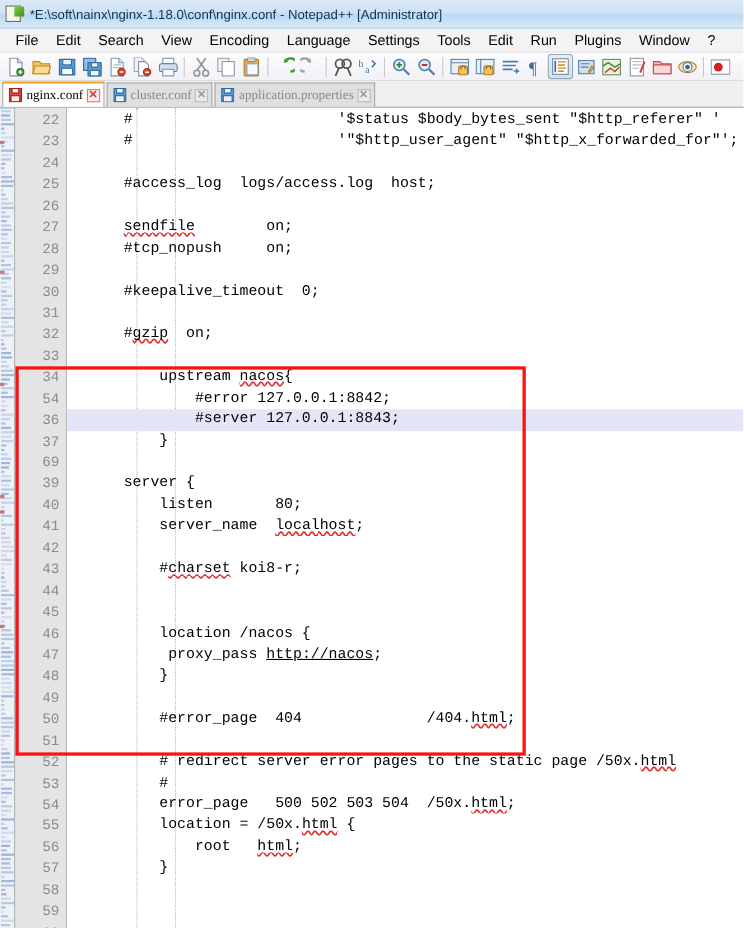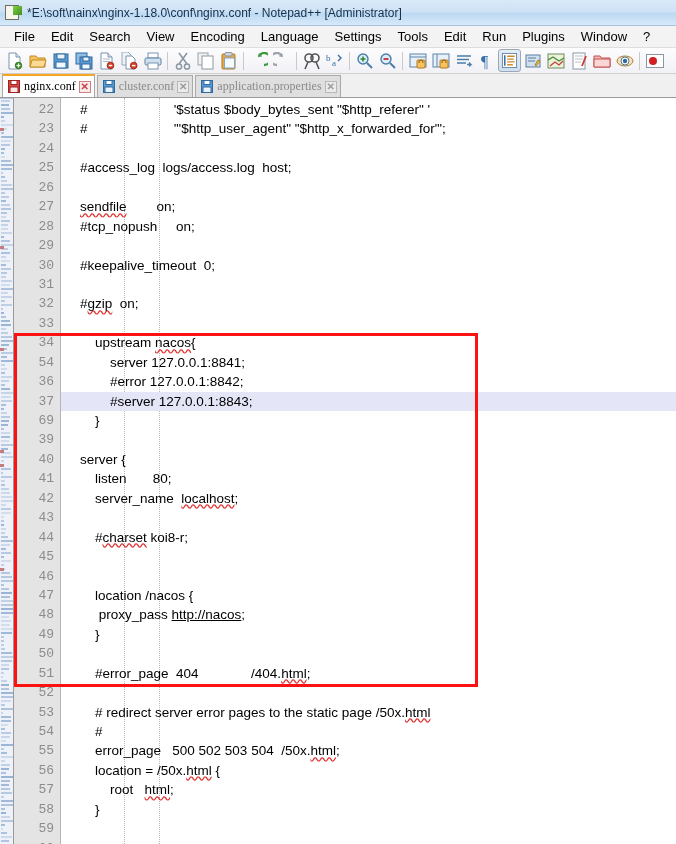--- a/index.html
+++ b/index.html
@@ -193,25 +193,25 @@
   #code {
     flex: 1 1 auto;
     position: relative;
     background: #ffffff;
     padding-top: 2px;
     overflow: hidden;
   }
   #code .cline {
     height: 19.45px;
     line-height: 19.45px;
-    font-family: Liberation Sans, sans-serif;
+    font-family: Liberation Mono, monospace;
     font-size: 13.5px;
     color: #000;
     white-space: pre;
-    padding-left: 4px;
+    padding-left: 19px;
     position: relative;
   }
   #code .cline.hl { background: #e4e6f7; }
   
   .iguide {
     position: absolute;
     top: 0; bottom: 0;
     width: 0;
     border-left: 1px dotted #b9b9b9;
     pointer-events: none;
@@ -749,21 +749,20 @@
       <div class="cline">    #access_log  logs/access.log  host;</div>
       <div class="cline">&nbsp;</div>
       <div class="cline">    <span class="spell">sendfile</span>        on;</div>
       <div class="cline">    #tcp_nopush     on;</div>
       <div class="cline">&nbsp;</div>
       <div class="cline">    #keepalive_timeout  0;</div>
       <div class="cline">&nbsp;</div>
       <div class="cline">    #<span class="spell">gzip</span>  on;</div>
       <div class="cline">&nbsp;</div>
       <div class="cline">        upstream <span class="spell">nacos</span>{</div>
-      <div class="cline">            server 127.0.0.1:8841;</div>
       <div class="cline">            #error 127.0.0.1:8842;</div>
       <div class="cline hl">            #server 127.0.0.1:8843;</div>
       <div class="cline">        }</div>
       <div class="cline">&nbsp;</div>
       <div class="cline">    server {</div>
       <div class="cline">        listen       80;</div>
       <div class="cline">        server_name  <span class="spell">localhost</span>;</div>
       <div class="cline">&nbsp;</div>
       <div class="cline">        #<span class="spell">charset</span> koi8-r;</div>
       <div class="cline">&nbsp;</div>

